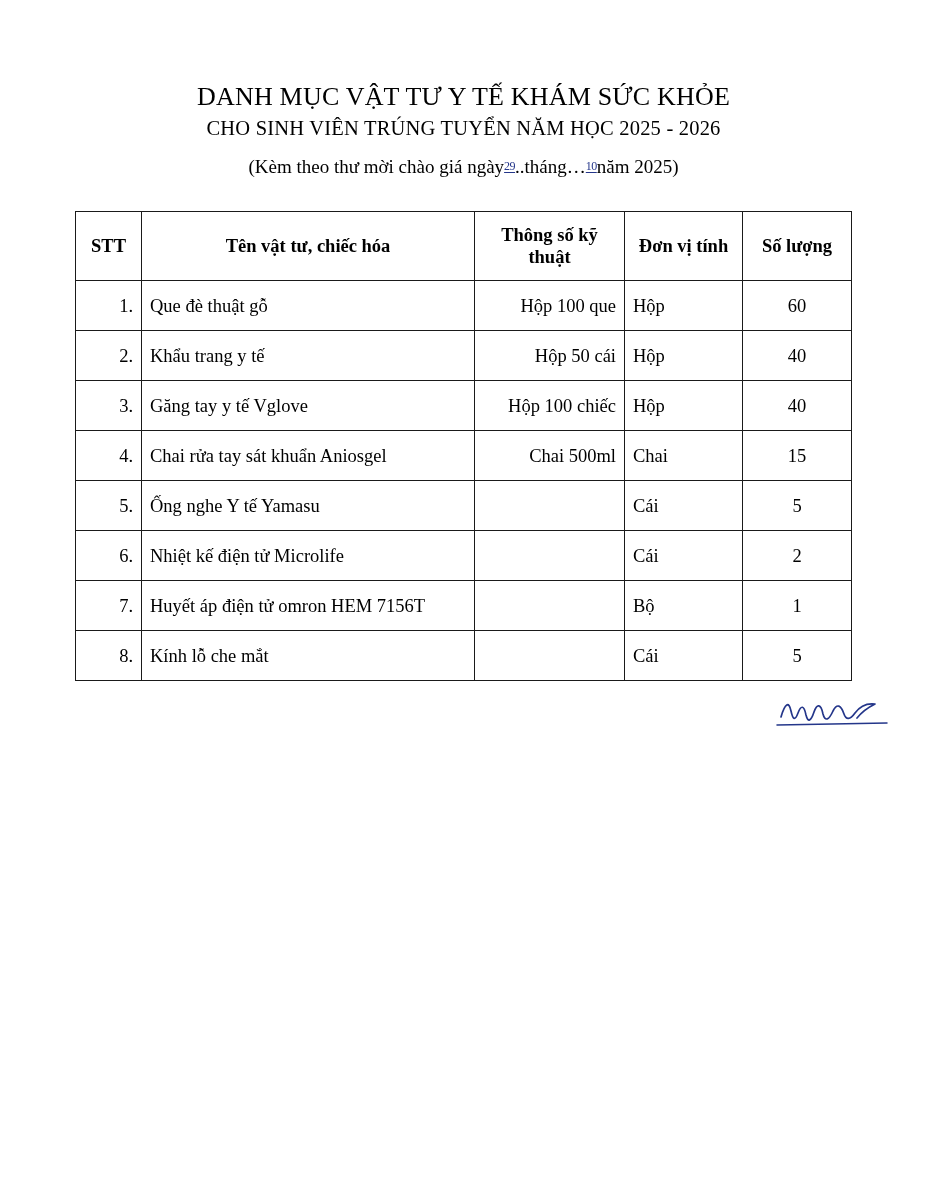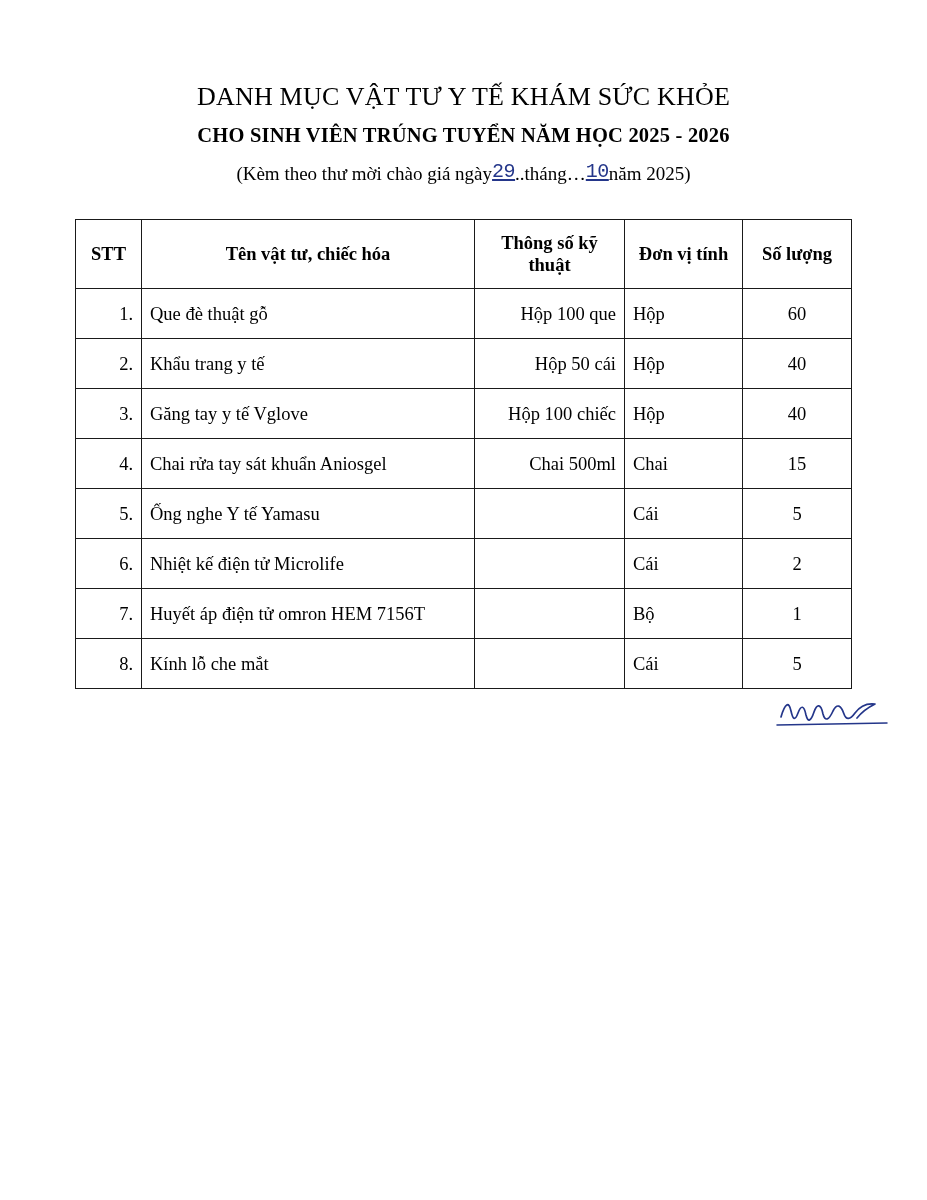--- a/index.html
+++ b/index.html
@@ -26,36 +26,36 @@
     text-align: center;
     margin-top: 82px;
   }
   .title-line1 {
     font-weight: normal;
     font-size: 26px;
     letter-spacing: 0.2px;
     line-height: 1.15;
   }
   .title-line2 {
-    font-weight: bold;
+    font-weight: normal;
     font-size: 20.5px;
     letter-spacing: 0.2px;
     line-height: 1.15;
-    margin-top: 12px;
+    margin-top: 5px;
   }
   .subtitle {
     font-size: 19px;
     margin-top: 16px;
     line-height: 1.2;
     white-space: nowrap;
   }
   .handwrite {
-    font-family: Liberation Mono, monospace;
+    font-family: Liberation Serif, serif;
     color: #24368a;
-    font-size: 20px;
+    font-size: 12px;
     position: relative;
     top: -3px;
     letter-spacing: -0.5px;
     text-decoration: underline;
     text-decoration-color: #24368a;
     text-underline-offset: 2px;
   }
   table.items {
     border-collapse: collapse;
     margin: 32px auto 0 auto;

